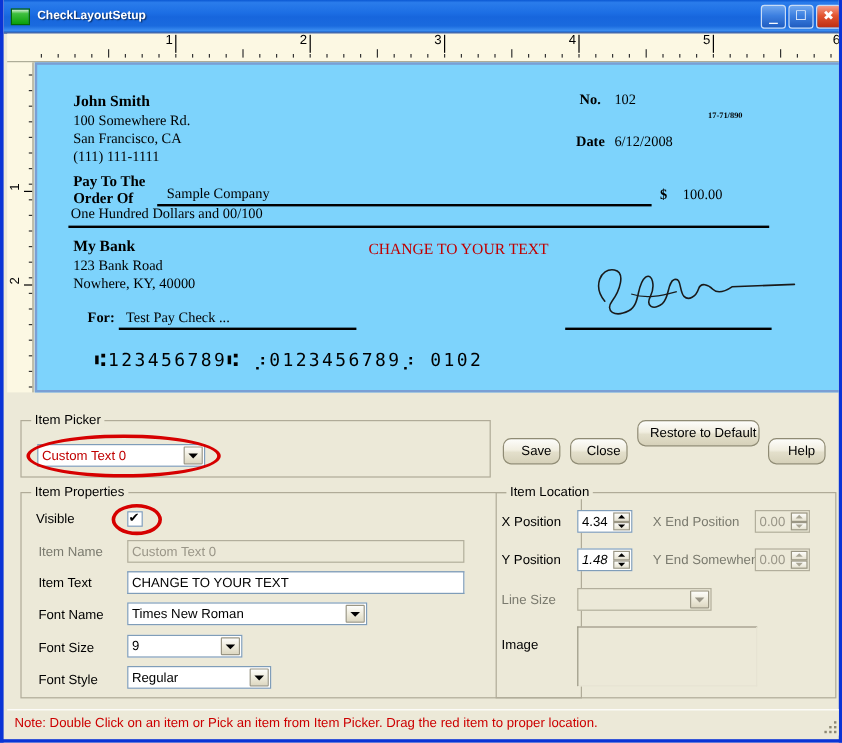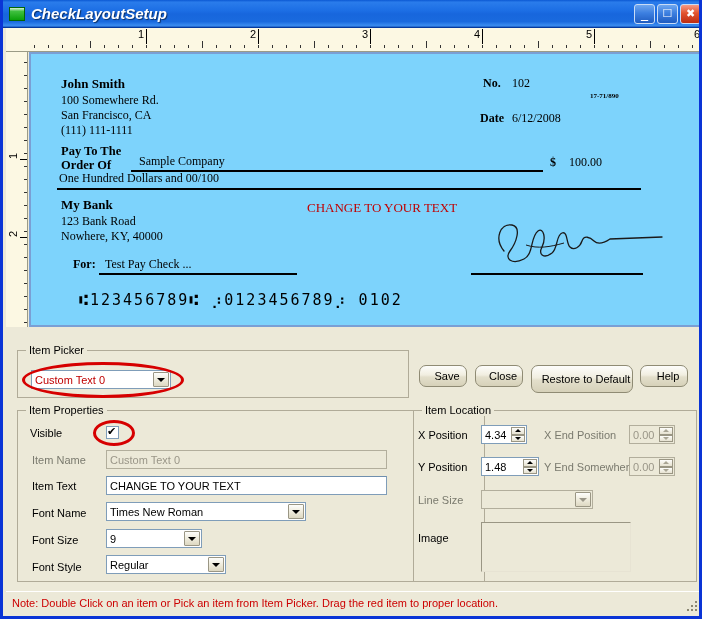--- a/index.html
+++ b/index.html
@@ -34,26 +34,25 @@
   .title-icon {
     width: 16px; height: 14px;
     background: linear-gradient(to bottom, #d8f0d8 0%, #3fc03f 28%, #0aa00a 100%);
     border: 1px solid #046604;
     box-sizing: border-box;
     margin-right: 6px;
     flex: none;
   }
   .title-text {
     color: #ffffff;
-    font-size: 15px;
+    font-size: 10px;
     font-weight: bold;
     text-shadow: 1px 1px 1px rgba(0,0,0,0.55);
     white-space: nowrap;
     flex: 1 1 auto;
-    font-style: italic;
   }
   .win-btns { display: flex; gap: 2px; margin-right: 4px; flex: none; }
   .win-btn {
     width: 21px; height: 20px;
     border: 1px solid #c8dcf6;
     border-radius: 3px;
     box-sizing: border-box;
     position: relative;
     background: linear-gradient(to bottom, #6fa7ef 0%, #3c7fe0 45%, #1f5cc0 100%);
   }
@@ -480,21 +479,21 @@
     <div class="g-title">Item Picker</div>
   </div>
   <div class="combo red" style="left:28px; top:370px; width:140px; height:19px;">
     <span>Custom Text 0</span>
     <span class="arrowbtn"></span>
   </div>
   <div class="ellipse" style="left:19px; top:362px; width:162px; height:36px;"></div>
 
   <div class="xp-btn" style="left:416px; top:365px; width:48px; height:22px;">Save</div>
   <div class="xp-btn" style="left:472px; top:365px; width:48px; height:22px;">Close</div>
-  <div class="xp-btn" style="left:528px; top:365px; width:102px; height:28px;">Restore to Default</div>
+  <div class="xp-btn" style="left:528px; top:350px; width:102px; height:22px;">Restore to Default</div>
   <div class="xp-btn" style="left:637px; top:365px; width:48px; height:22px;">Help</div>
 
   <div class="group" style="left:14px; top:410px; width:468px; height:172px;padding-left:24px;">
     <div class="g-title">Item Properties</div>
   </div>
 
   <div class="lbl" style="left:27px; top:427px;">Visible</div>
   <div class="checkbox" style="left:103px; top:426px;"></div>
   <div class="ellipse" style="left:90px; top:420px; width:42px; height:26px;"></div>
 
@@ -538,21 +537,21 @@
   <div class="lbl dim" style="left:541px; top:429px;">X End Position</div>
   <div class="spin disabled" style="left:626px; top:425px; width:46px; height:19px;">
     <span>0.00</span>
     <span class="upd">
         <div class="u"></div>
         <div class="d"></div>
       </span>
   </div>
 
   <div class="lbl" style="left:415px; top:461px;">Y Position</div>
-  <div class="spin" style="left:478px; top:457px; width:58px; height:19px;">
+  <div class="spin" style="left:478px; top:457px; width:46px; height:19px;font-style:italic;">
     <span>1.48</span>
     <span class="upd">
         <div class="u"></div>
         <div class="d"></div>
       </span>
   </div>
 
   <div class="lbl dim" style="left:541px; top:461px;">Y End Somewhere</div>
   <div class="spin disabled" style="left:626px; top:457px; width:46px; height:19px;">
     <span>0.00</span>

